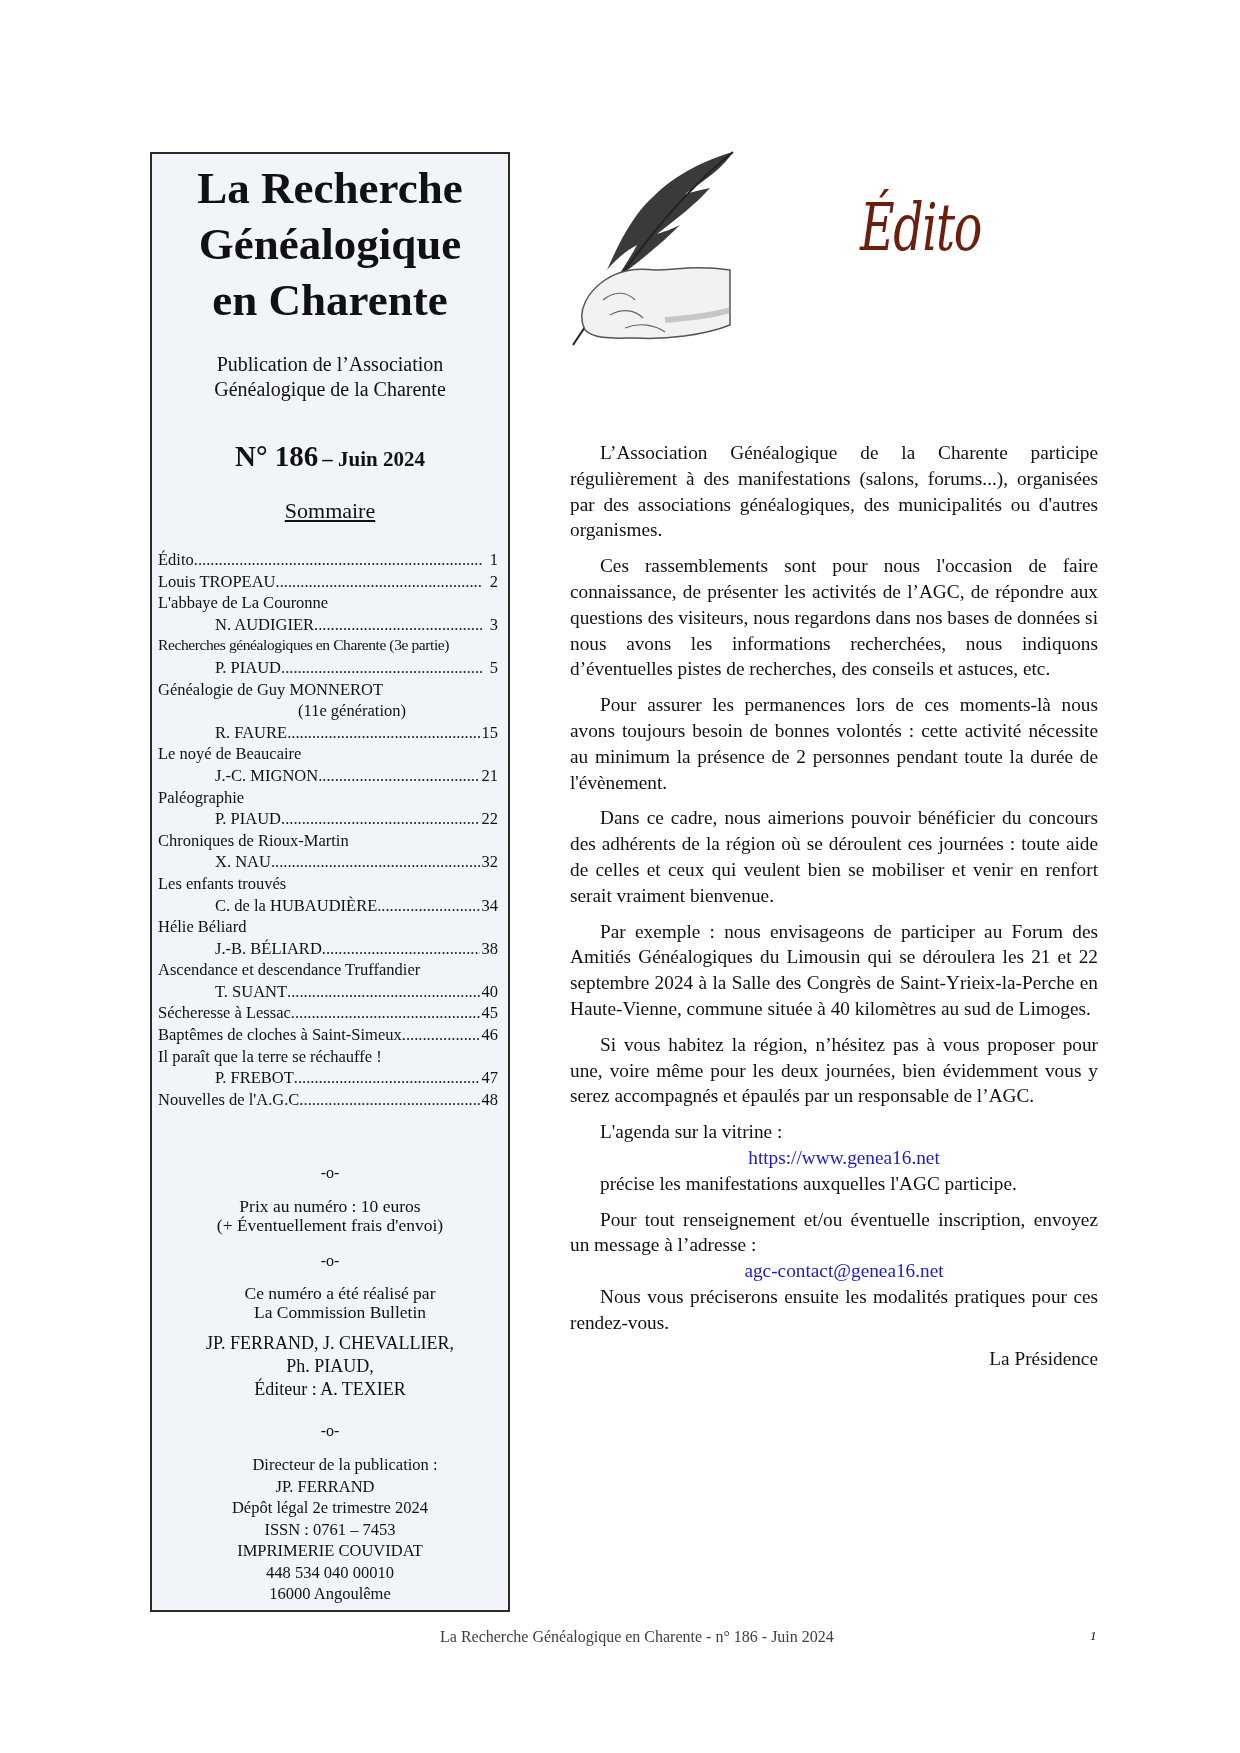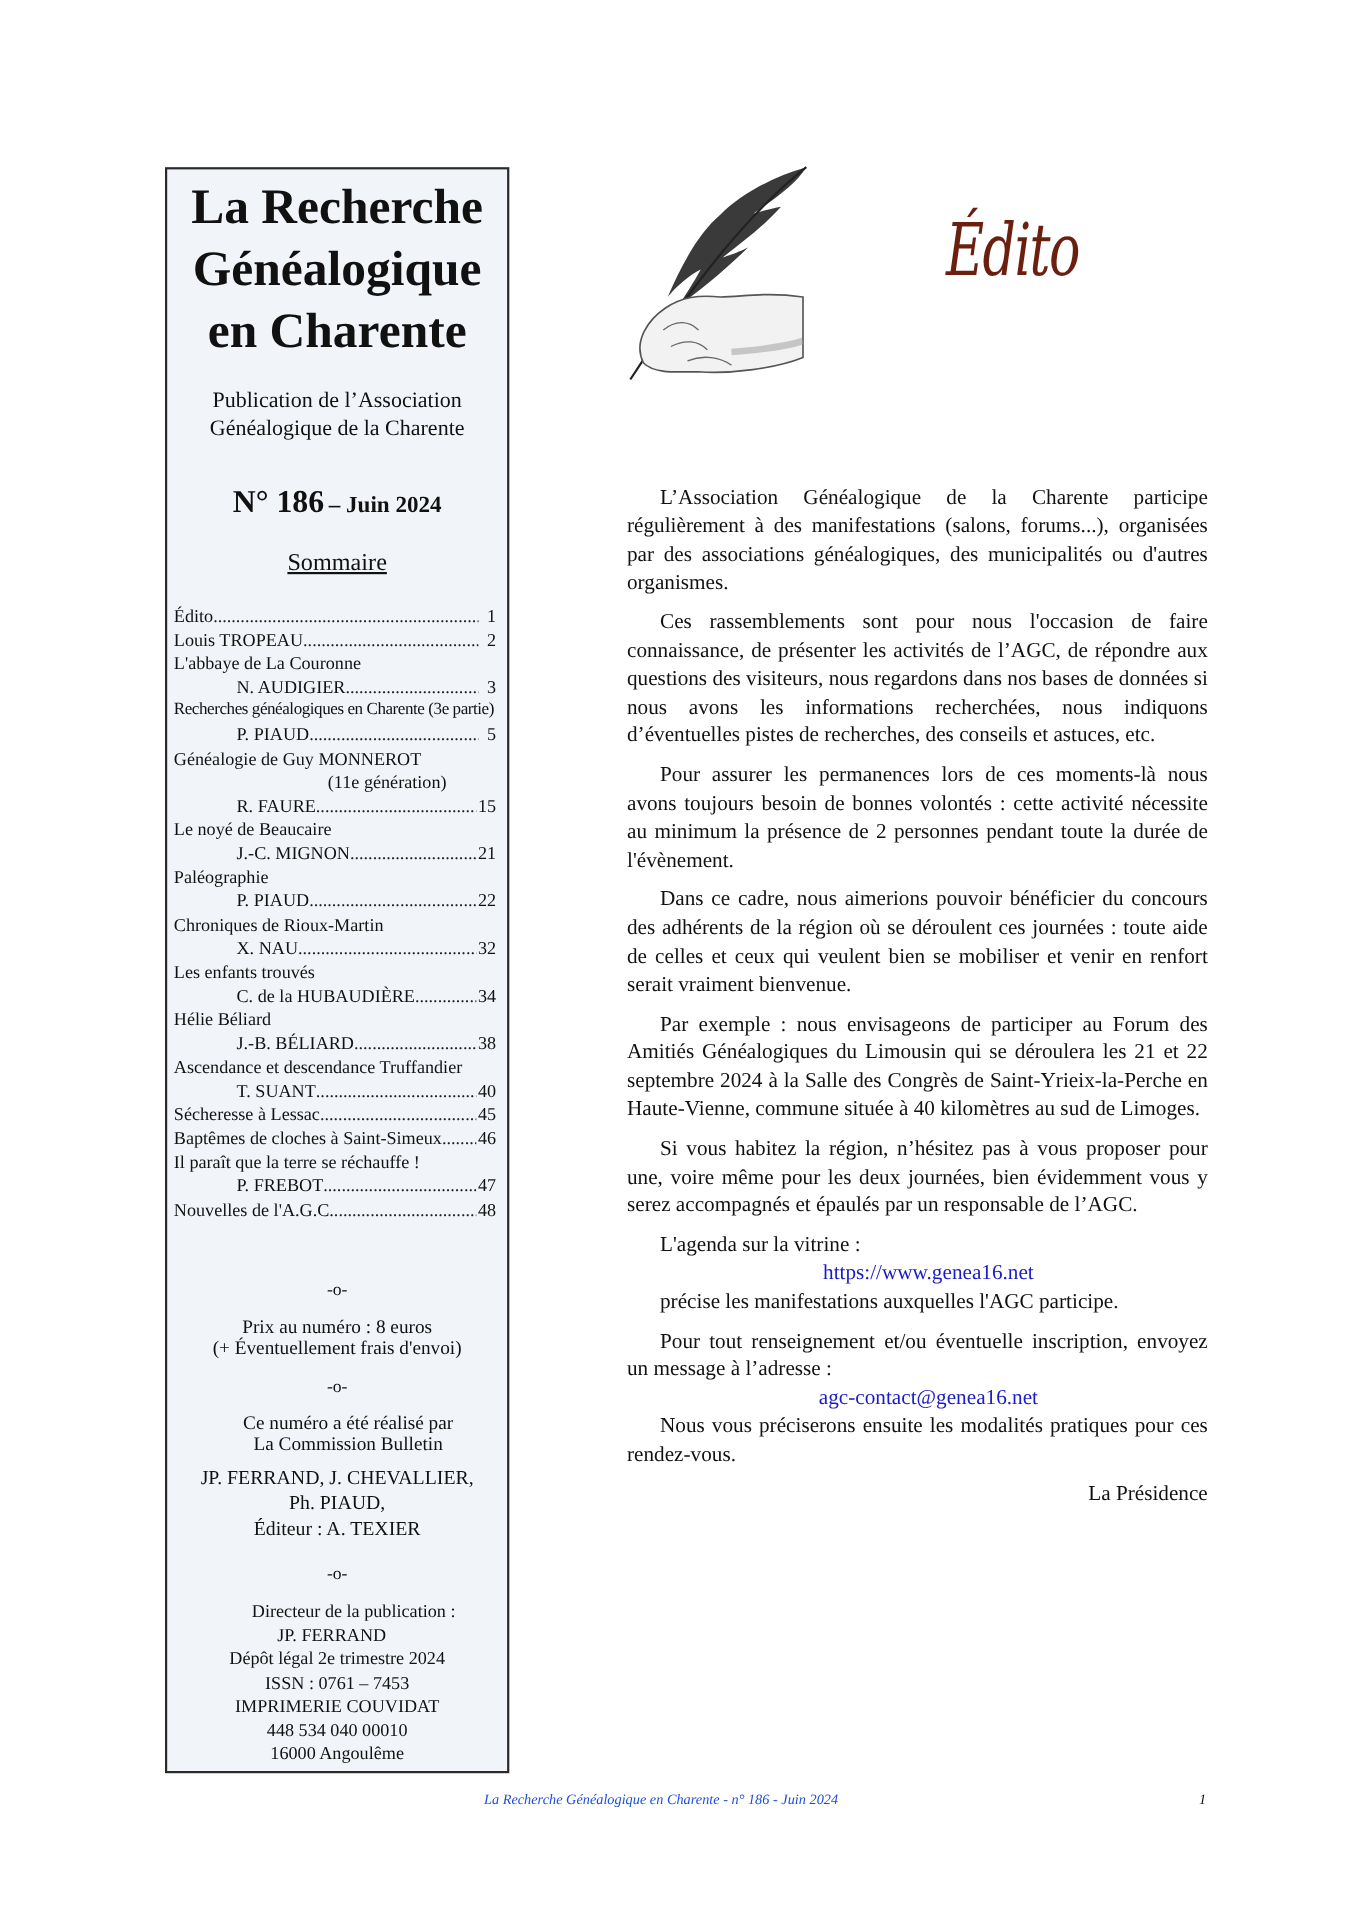--- a/index.html
+++ b/index.html
@@ -1,21 +1,21 @@
 <!DOCTYPE html>
 <html><head>
 <meta charset="utf-8">
 <style>
   html, body { margin: 0; padding: 0; background: #ffffff; }
   body { width: 1240px; height: 1753px; position: relative; overflow: hidden;
          font-family: "Liberation Serif", "DejaVu Serif", serif; color: #111; }
 
   
   .sidebar {
-    position: absolute; left: 150px; top: 152px; width: 313px; height: 1460px;
+    position: absolute; left: 150px; top: 152px; width: 360px; height: 1460px;
     border: 2px solid #2a2a2a; background: #f1f4f9; box-sizing: border-box;
   }
   .mag-title {
     position: absolute; left: 0; right: 0; top: 6px; text-align: center;
     font-weight: bold; font-size: 45px; line-height: 56px; color: #111;
   }
   .mag-sub {
     position: absolute; left: 0; right: 0; top: 198px; text-align: center;
     font-size: 20px; line-height: 25px;
   }
@@ -52,21 +52,21 @@
     transform: scaleX(0.72); transform-origin: left center; letter-spacing: -2px;
   }
 
   .article { position: absolute; left: 570px; top: 440px; width: 528px; font-size: 19.3px; line-height: 25.8px; }
   .article p { margin: 0 0 10px 0; text-align: justify; text-indent: 30px; }
   .article p.tight { margin-bottom: 0; }
   .article .link-line { text-align: center; color: #1a1ac8; margin: 0; text-indent: 0; padding-left: 20px; }
   .article .signature { text-align: right; text-indent: 0; margin-top: 4px; }
 
   .page-footer {
-    position: absolute; top: 1628px; left: 440px; font-size: 13px; font-style: italic; color: #1d4ed8;
+    position: absolute; top: 1628px; left: 440px; font-size: 16px; color: #404040;
   }
   .page-number { position: absolute; top: 1628px; left: 1090px; font-size: 13px; font-style: italic; }
 </style>
 </head>
 <body>
 
 <div class="sidebar">
   <div class="mag-title">
     <div>La Recherche</div>
     <div>Généalogique</div>
@@ -191,21 +191,21 @@
       </div>
       <div class="toc-row">
         <span class="label">Nouvelles de l'A.G.C.</span>
         <span class="dots"></span>
         <span class="page">48</span>
       </div>
     </div>
 
   <div class="sep" style="top:1010px">-o-</div>
   <div class="block" style="top:1043px">
-    <div>Prix au numéro : 8 euros</div>
+    <div>Prix au numéro : 10 euros</div>
     <div>(+ Éventuellement frais d'envoi)</div>
   </div>
   <div class="sep" style="top:1098px">-o-</div>
   <div class="block" style="top:1130px; padding-left:20px">
     <div>Ce numéro a été réalisé par</div>
     <div>La Commission Bulletin</div>
   </div>
   <div class="block credits" style="top:1178px">
     <div>JP. FERRAND, J. CHEVALLIER,</div>
     <div>Ph. PIAUD,</div>

